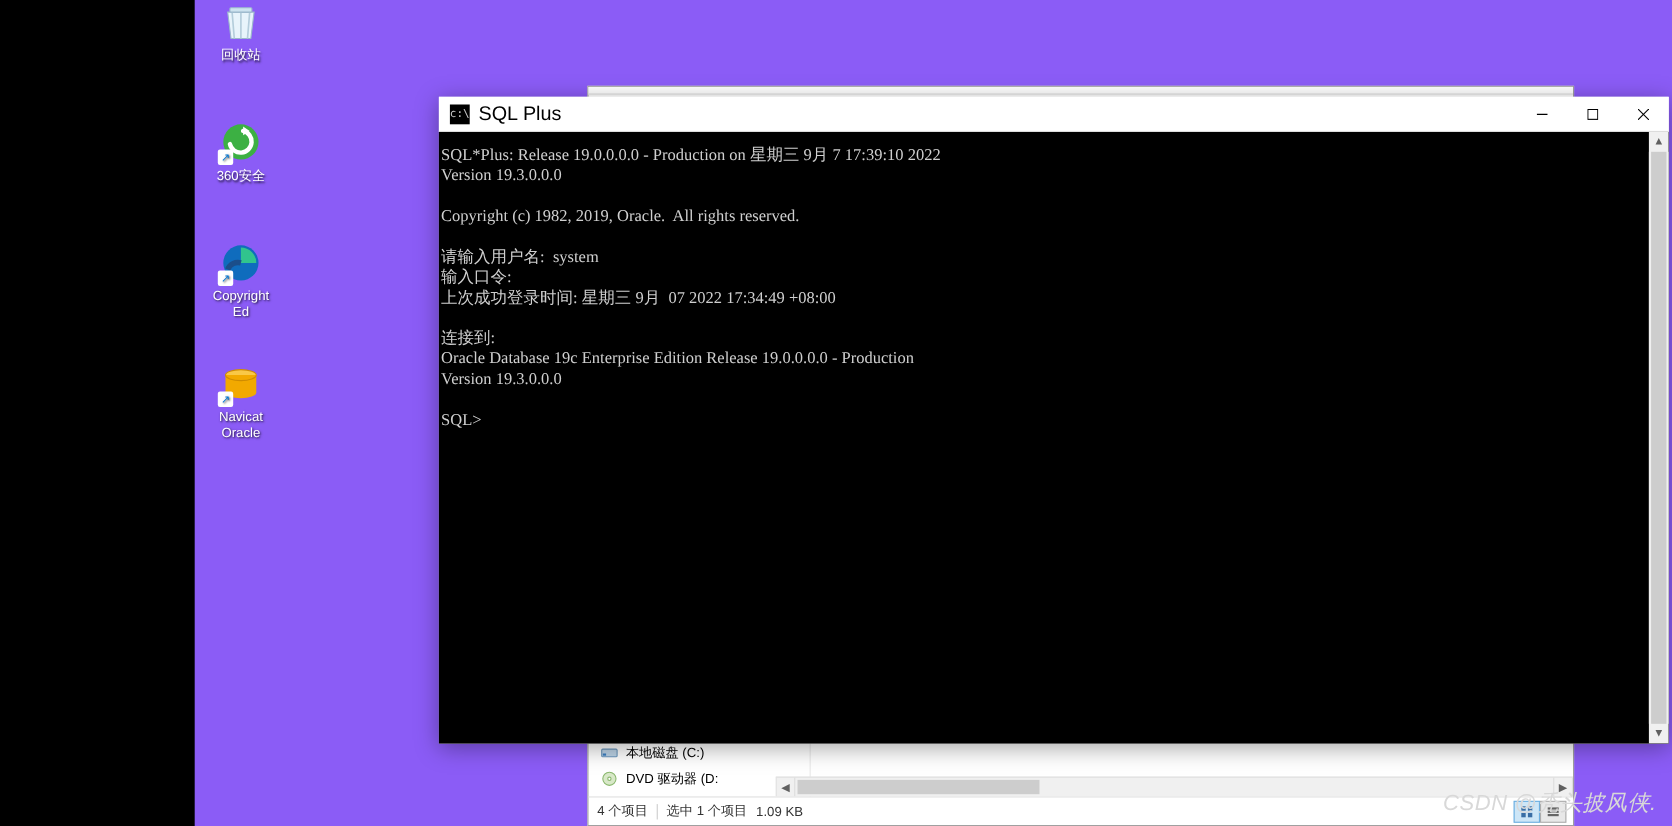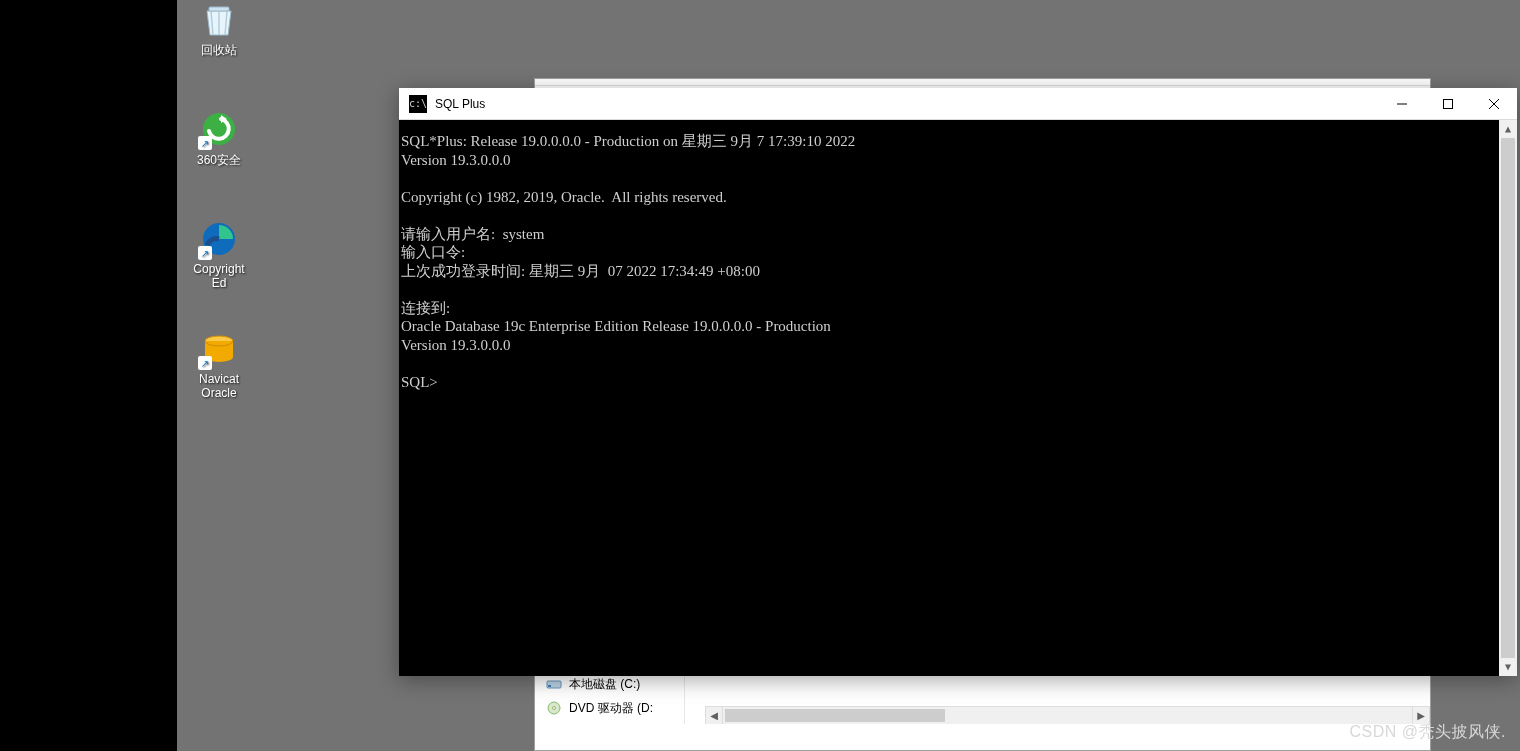--- a/index.html
+++ b/index.html
@@ -10,21 +10,21 @@
       font-family: "Segoe UI", "Microsoft YaHei", sans-serif;
       overflow: hidden;
       position: relative;
     }
     .desktop {
       position: absolute;
       left: 177px;
       top: 0;
       right: 0;
       bottom: 0;
-      background: #737373;
+      background: #8b5cf6;
     }
     .desktop-icon {
       position: absolute;
       width: 60px;
       text-align: center;
       color: #fff;
       font-size: 12px;
       text-shadow: 1px 1px 2px rgba(0,0,0,0.8);
     }
     .desktop-icon .icon-box {
@@ -62,21 +62,21 @@
       width: 897px;
       height: 673px;
       background: #fff;
       border: 1px solid #a0a0a0;
     }
     .explorer-top { height: 7px; background: #fff; border-bottom: 1px solid #e0e0e0; }
     .explorer-sidebar {
       position: absolute;
       left: 0;
       bottom: 26px;
-      width: 150px;
+      width: 202px;
       border-right: 1px solid #e8e8e8;
       padding: 4px 0;
     }
     .sidebar-item {
       padding: 3px 10px;
       font-size: 12px;
       color: #000;
       display: flex;
       align-items: center;
       gap: 6px;
@@ -139,21 +139,21 @@
       border-bottom: 1px solid #dcdcdc;
     }
     .titlebar .ticon {
       width: 18px; height: 18px;
       margin: 0 8px 0 10px;
       background: #000;
       display: flex; align-items:center; justify-content:center;
       color:#ccc; font-size:10px; font-family: Consolas, monospace;
     }
     .titlebar .title {
-      font-size: 12px;
+      font-size: 18px;
       color: #000;
       flex: 1;
     }
     .win-controls { display: flex; height: 100%; }
     .win-btn {
       width: 46px;
       display: flex;
       align-items: center;
       justify-content: center;
       cursor: pointer;
@@ -180,23 +180,24 @@
     }
     .vscroll .arrow { height: 18px; display:flex; align-items:center; justify-content:center; color:#606060; font-size:10px; cursor:pointer; }
     .vscroll .track { flex:1; position:relative; background:#f0f0f0; }
     .vscroll .thumb { position:absolute; left:2px; right:2px; top:0; height:100%; background:#cdcdcd; }
 
     .watermark {
       position: absolute;
       right: 14px;
       bottom: 8px;
       color: #d8d8d8;
-      font-size: 16px;
+      font-size: 20px;
       letter-spacing: 0.5px;
       font-family: "Microsoft YaHei", sans-serif;
+      font-style: italic;
     }
   </style>
 </head>
 <body>
 
 <div class="desktop">
 
   <div class="desktop-icon recycle-bin">
     <div class="icon-box">
       <svg width="40" height="40" viewBox="0 0 40 40">
@@ -271,20 +272,43 @@
     <div class="explorer-content">
       <div class="hscroll">
         <div class="arrow">◀</div>
         <div class="track">
             <div class="thumb"></div>
           </div>
         <div class="arrow">▶</div>
       </div>
     </div>
 
+    <div class="explorer-status">
+      <span>4 个项目</span>
+      <span class="divider"></span>
+      <span>选中 1 个项目</span>
+      <span>1.09 KB</span>
+      <div class="view-buttons">
+        <div class="view-btn active">
+          <svg width="12" height="12" viewBox="0 0 12 12">
+              <rect x="1" y="1" width="4" height="4" fill="#3a6ea5"></rect>
+              <rect x="7" y="1" width="4" height="4" fill="#3a6ea5"></rect>
+              <rect x="1" y="7" width="4" height="4" fill="#3a6ea5"></rect>
+              <rect x="7" y="7" width="4" height="4" fill="#3a6ea5"></rect>
+            </svg>
+        </div>
+        <div class="view-btn">
+          <svg width="12" height="12" viewBox="0 0 12 12">
+              <rect x="1" y="2" width="10" height="2" fill="#666"></rect>
+              <rect x="1" y="5" width="10" height="2" fill="#666"></rect>
+              <rect x="1" y="8" width="10" height="2" fill="#666"></rect>
+            </svg>
+        </div>
+      </div>
+    </div>
   </div>
 
   <div class="terminal-window">
     <div class="titlebar">
       <div class="ticon">c:\</div>
       <div class="title">SQL Plus</div>
       <div class="win-controls">
         <div class="win-btn">
           <svg width="10" height="10" viewBox="0 0 10 10">
               <line x1="0" y1="5" x2="10" y2="5" stroke="#000" stroke-width="1"></line>

